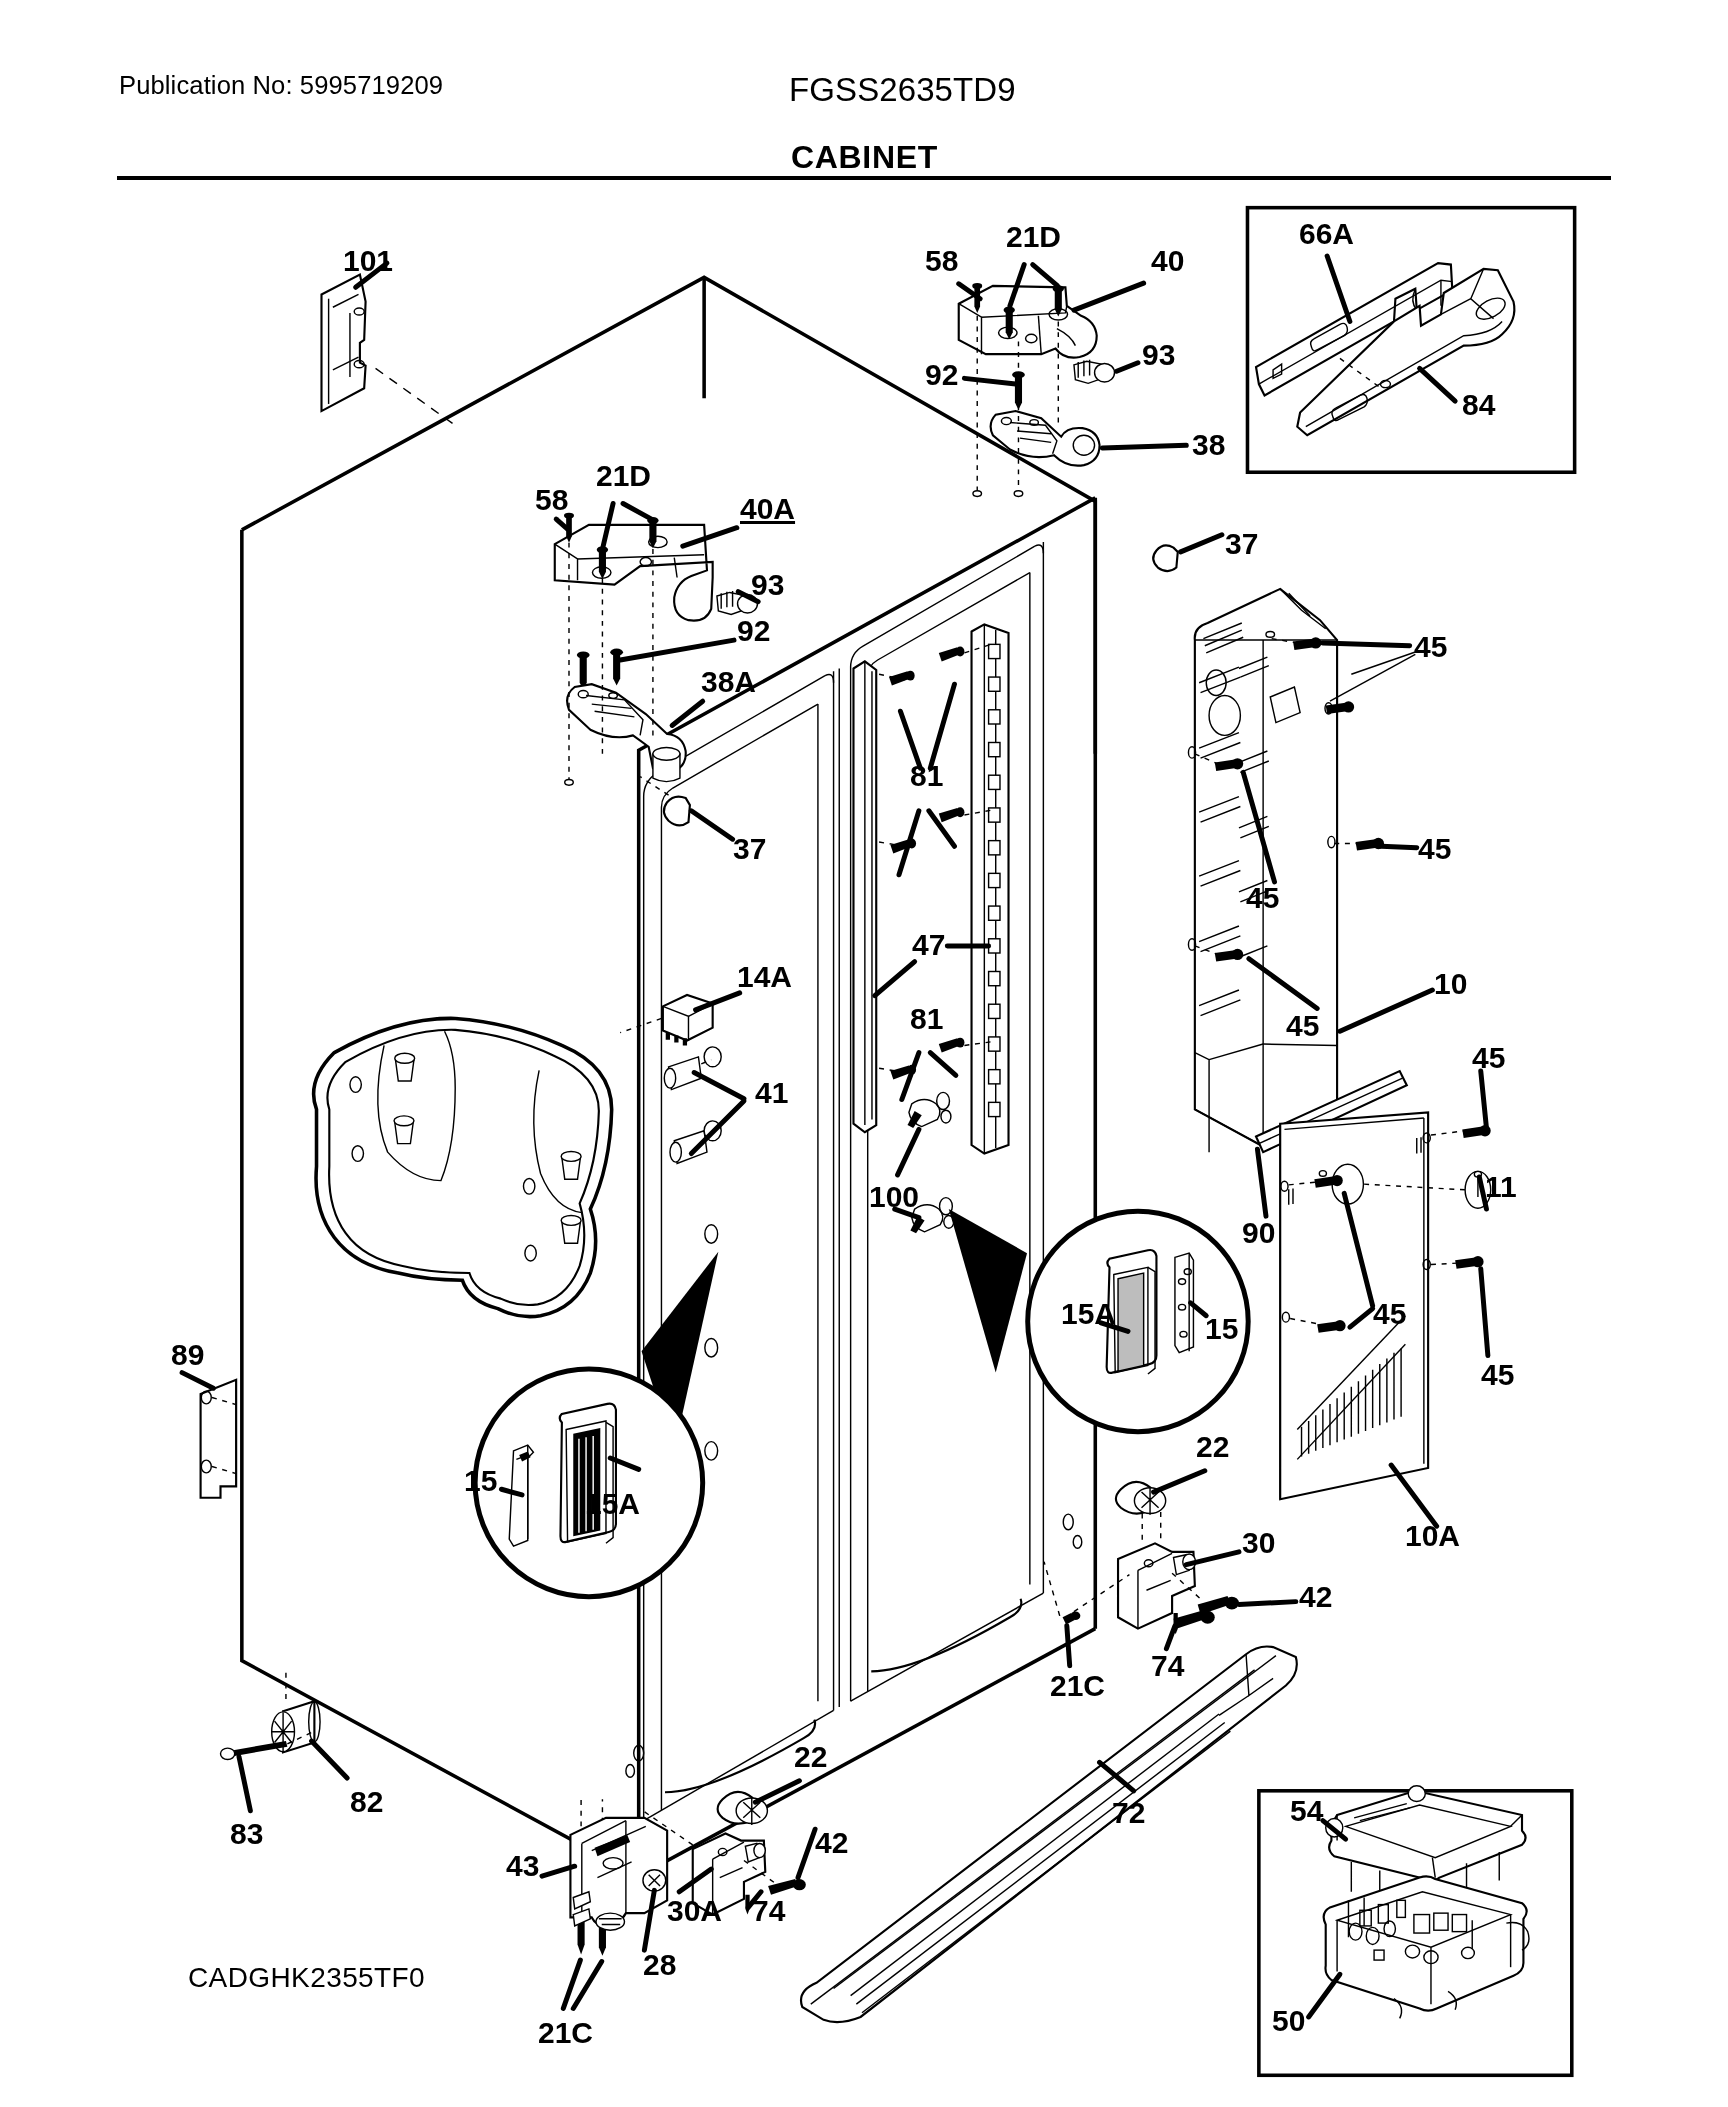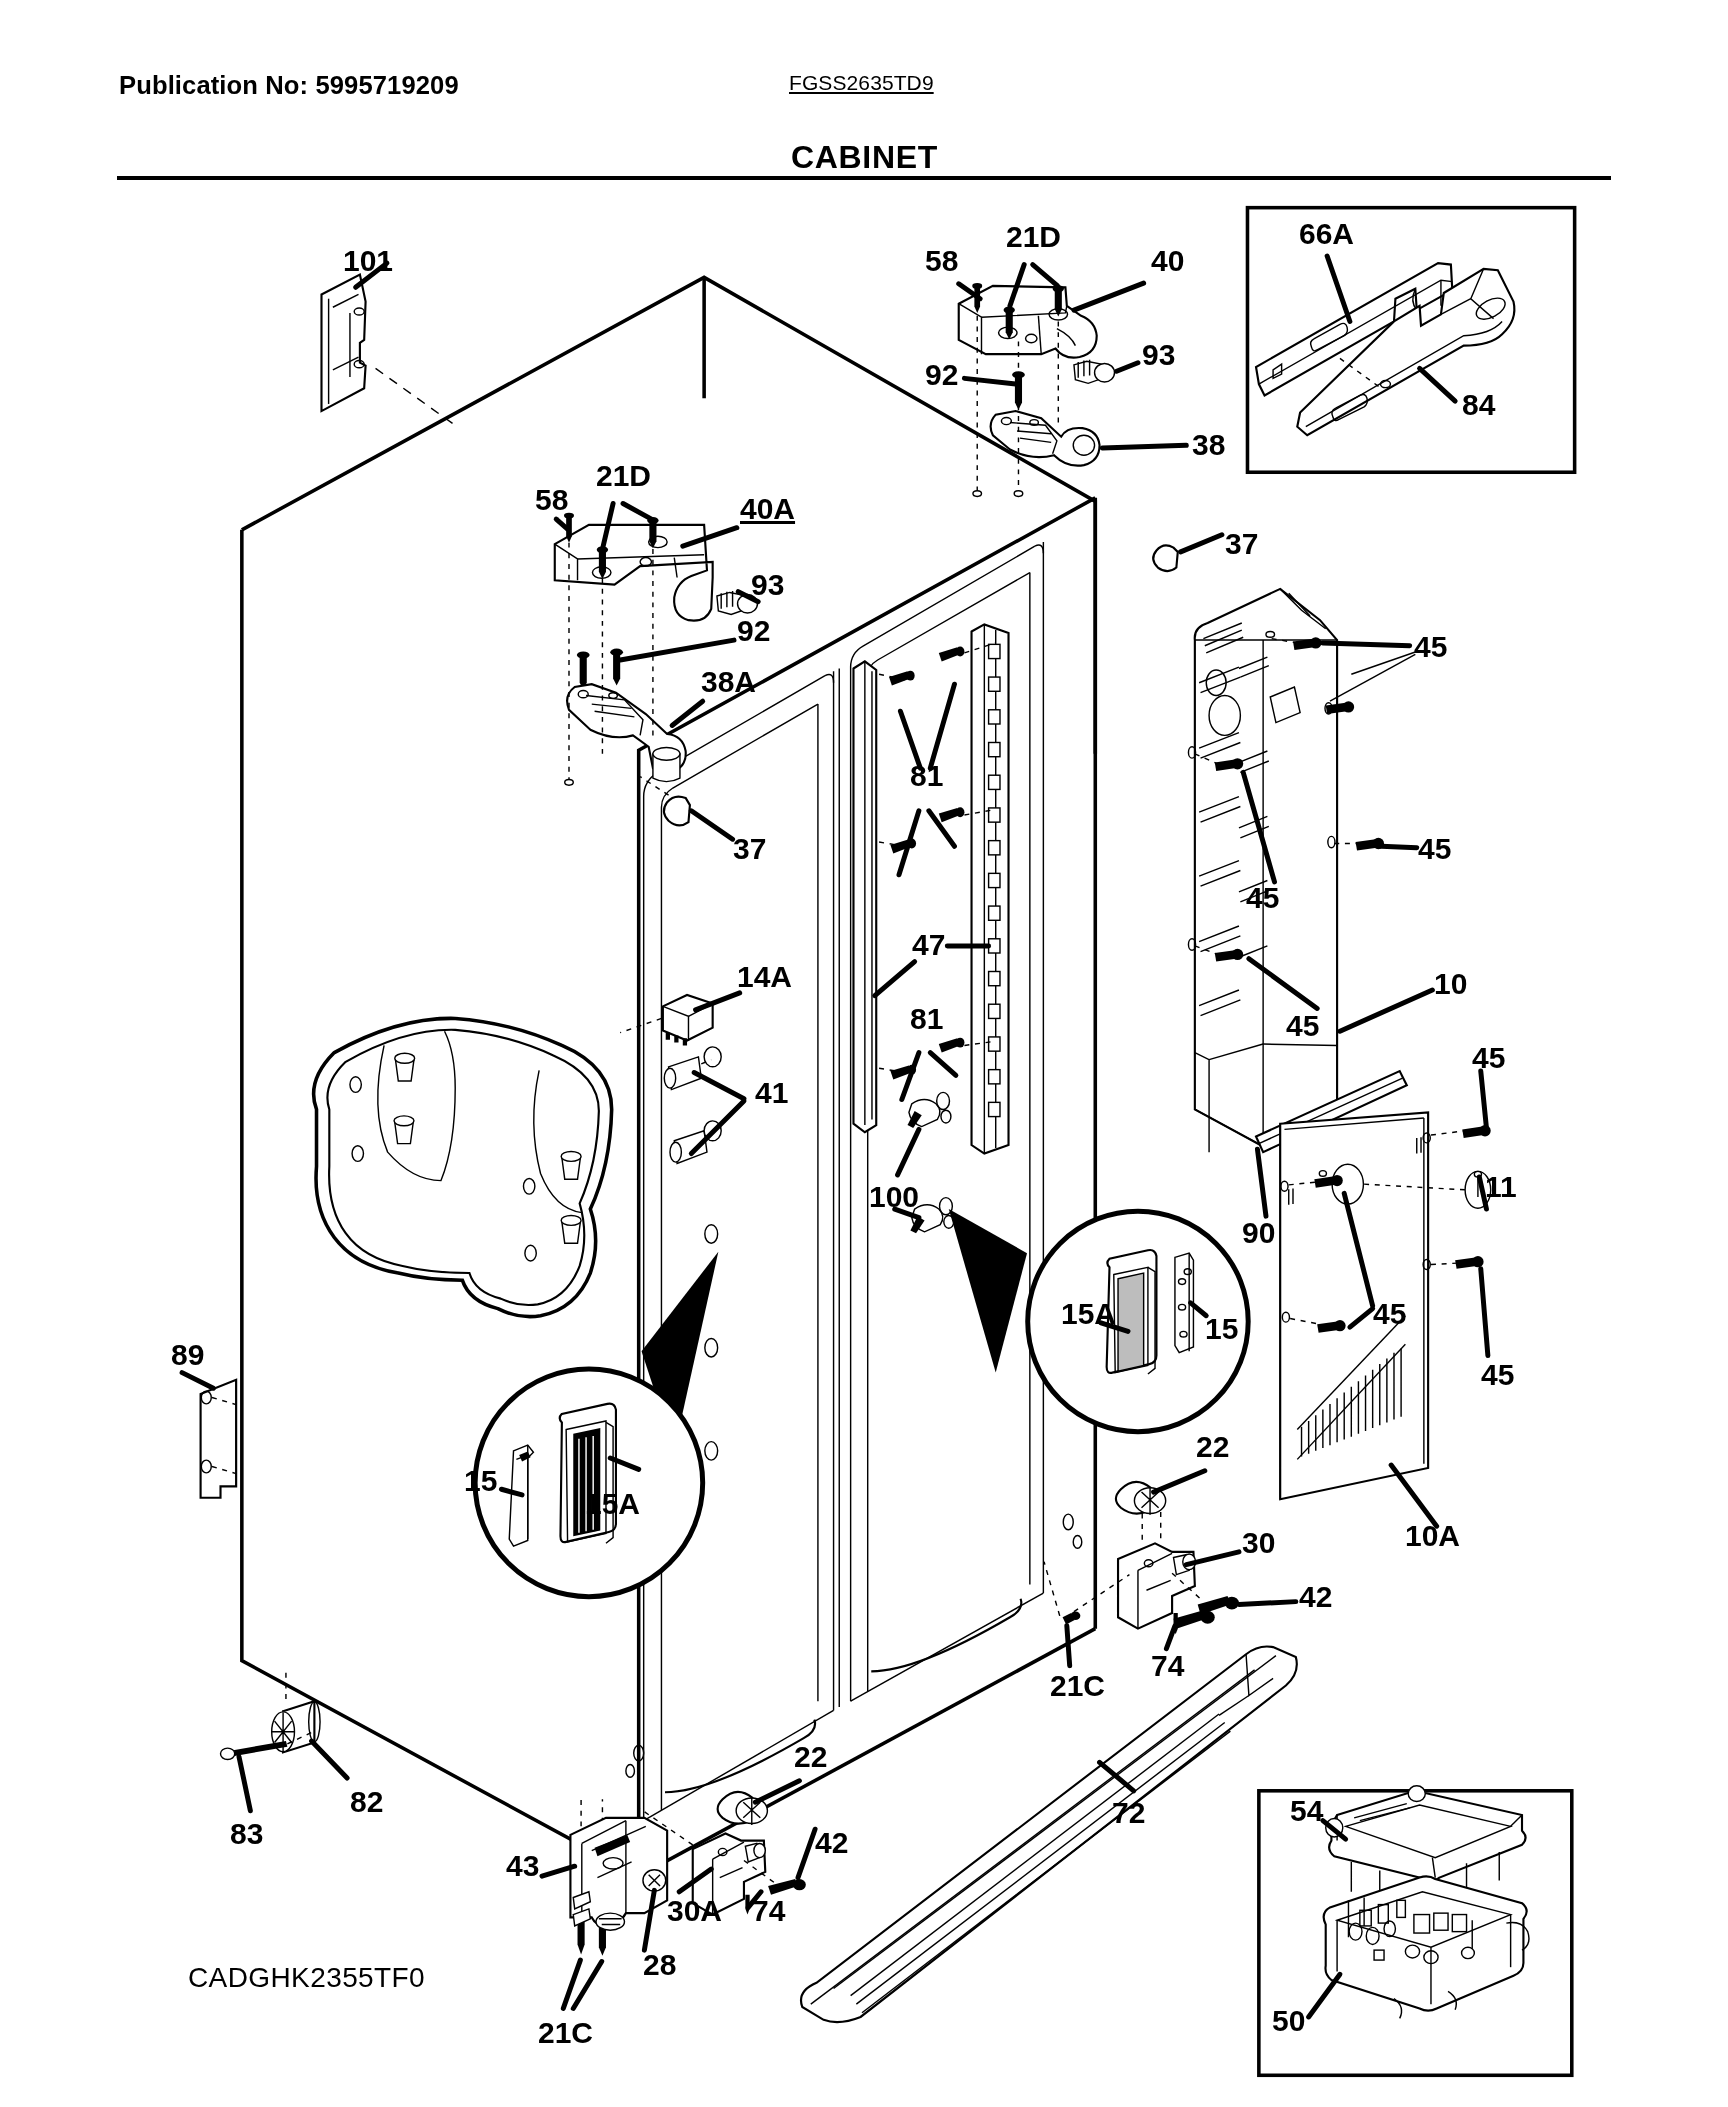--- a/index.html
+++ b/index.html
@@ -3,22 +3,22 @@
 <meta charset="utf-8">
 <title>Cabinet Parts Diagram</title>
 <style>
   html,body{margin:0;padding:0;background:#ffffff;}
   body{
     width:1729px;height:2108px;position:relative;overflow:hidden;
     font-family:"Liberation Sans", sans-serif;
     color:#000;
   }
   
-  .hdr-pubno{position:absolute;left:119px;top:71px;font-size:25.6px;font-weight:700;letter-spacing:0.1px;white-space:nowrap;}
-  .hdr-model{position:absolute;left:789px;top:71px;font-size:21px;font-weight:400;letter-spacing:0.1px;white-space:nowrap;text-decoration:underline;}
+  .hdr-pubno{position:absolute;left:119px;top:71px;font-size:25.6px;font-weight:400;letter-spacing:0.1px;white-space:nowrap;}
+  .hdr-model{position:absolute;left:789px;top:71px;font-size:33px;font-weight:400;letter-spacing:0.1px;white-space:nowrap;}
   .hdr-title{position:absolute;left:0;right:0;top:139px;text-align:center;font-size:32px;font-weight:bold;letter-spacing:0.7px;}
   .hdr-rule{position:absolute;left:117px;top:176px;width:1494px;height:3.6px;background:#000;}
   .footer-code{position:absolute;left:188px;top:1962px;font-size:28px;font-weight:normal;letter-spacing:0.4px;}
 
   
   .lbl{position:absolute;font-size:30px;font-weight:bold;line-height:1;white-space:nowrap;letter-spacing:0px;}
 
   
   #art{position:absolute;left:0;top:0;width:1729px;height:2108px;}
   .ln{fill:none;stroke:#000;stroke-width:3;}

